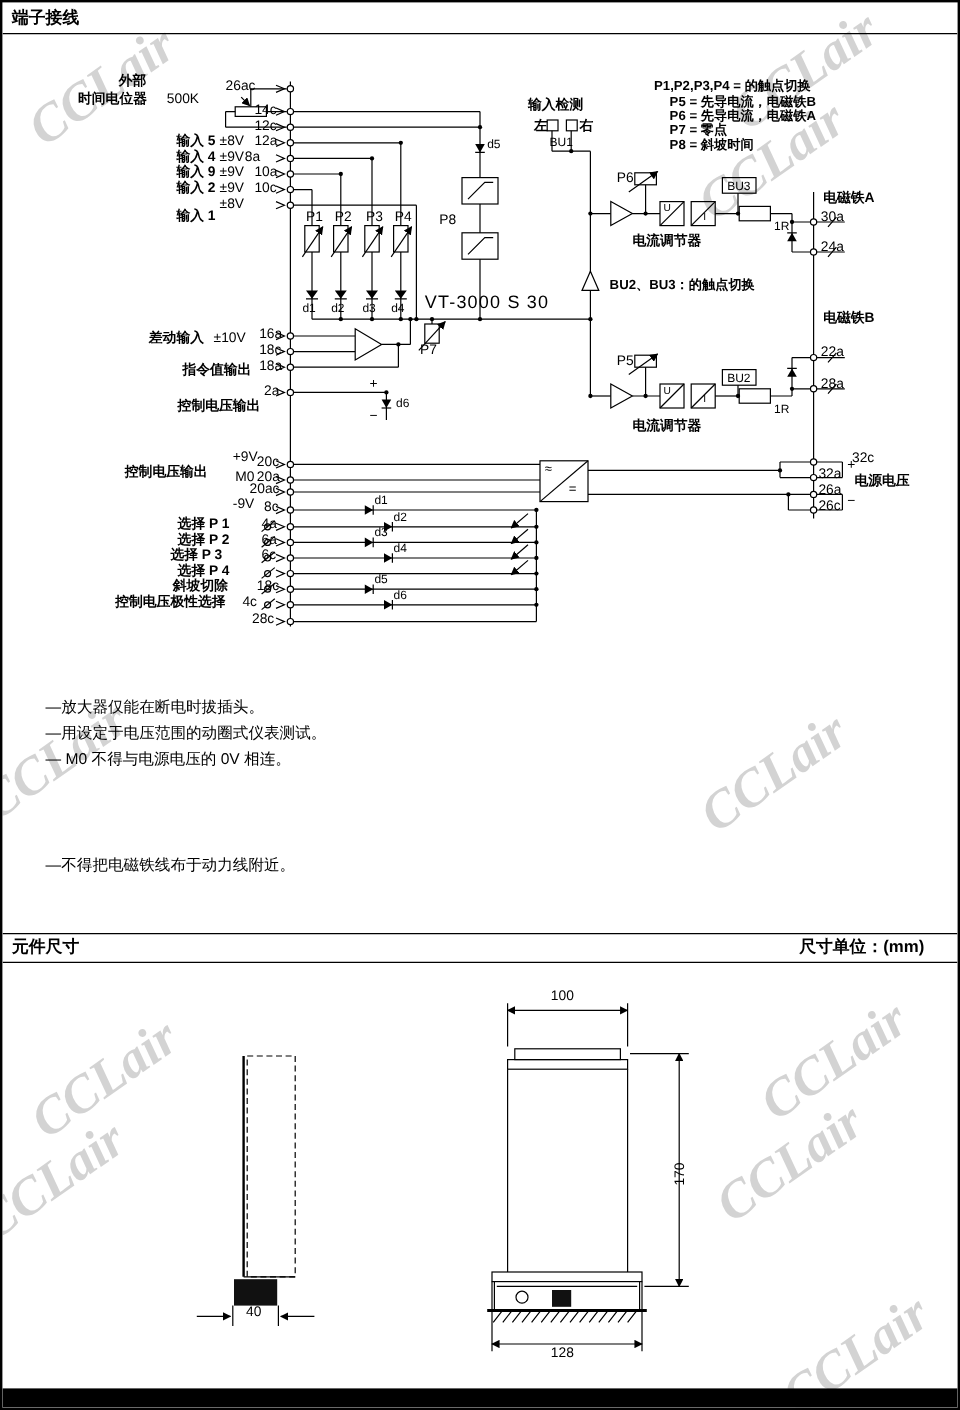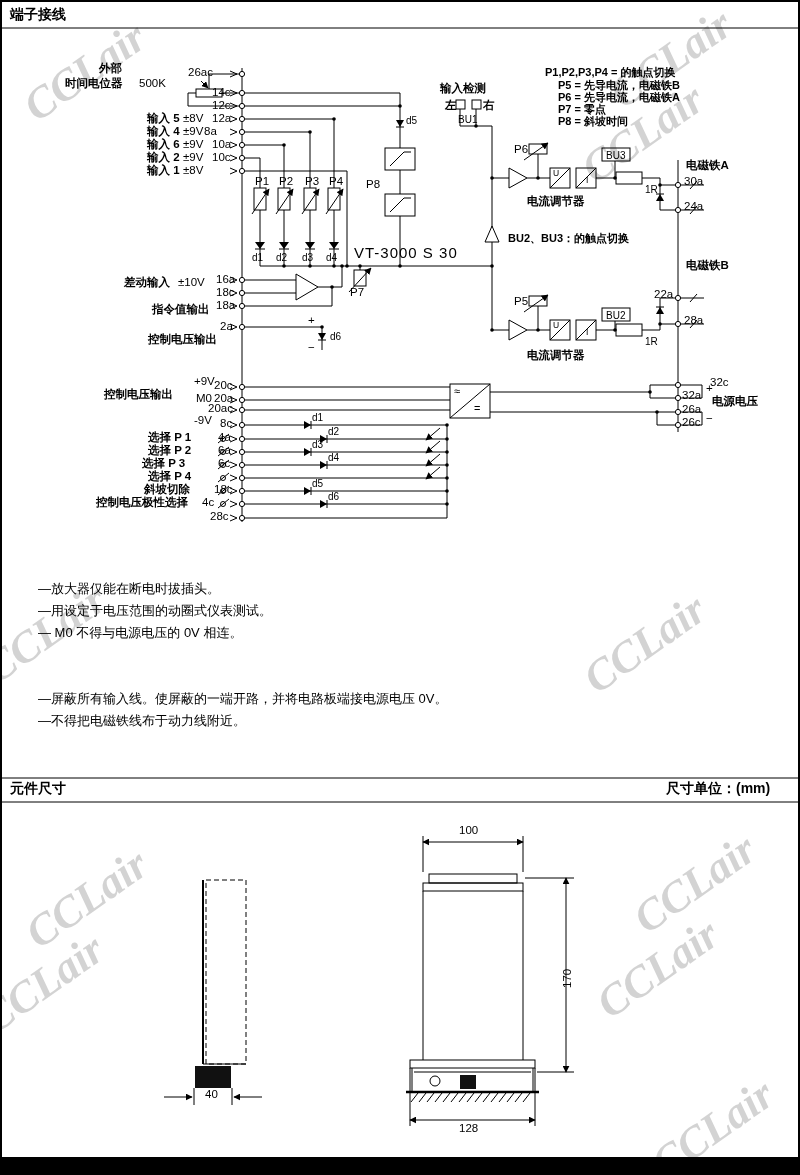--- a/index.html
+++ b/index.html
@@ -318,25 +318,25 @@
   <span class="lbl" style="left:210px;top:97px">12c</span>
   <span class="lbl" style="left:210px;top:110px">12a</span>
   <span class="lbl" style="left:202px;top:123px">8a</span>
   <span class="lbl" style="left:210px;top:136px">10a</span>
   <span class="lbl" style="left:210px;top:149px">10c</span>
 
   <span class="lbl b" style="left:145px;top:110px">输入 5</span>
   <span class="lbl" style="left:181px;top:110px">±8V</span>
   <span class="lbl b" style="left:145px;top:123px">输入 4</span>
   <span class="lbl" style="left:181px;top:123px">±9V</span>
-  <span class="lbl b" style="left:145px;top:136px">输入 6</span>
+  <span class="lbl b" style="left:145px;top:136px">输入 9</span>
   <span class="lbl" style="left:181px;top:136px">±9V</span>
   <span class="lbl b" style="left:145px;top:149px">输入 2</span>
   <span class="lbl" style="left:181px;top:149px">±9V</span>
-  <span class="lbl b" style="left:145px;top:162px">输入 1</span>
+  <span class="lbl b" style="left:145px;top:172px">输入 1</span>
   <span class="lbl" style="left:181px;top:162px">±8V</span>
 
   <span class="lbl" style="left:253px;top:173px">P1</span>
   <span class="lbl" style="left:277px;top:173px">P2</span>
   <span class="lbl" style="left:303px;top:173px">P3</span>
   <span class="lbl" style="left:327px;top:173px">P4</span>
   <span class="lbl" style="left:364px;top:176px">P8</span>
   <span class="lbl" style="left:348px;top:284px">P7</span>
 
   <span class="lbl s10" style="left:250px;top:250px">d1</span>
@@ -364,21 +364,21 @@
   <span class="lbl s10" style="left:604px;top:148px">BU3</span>
   <span class="lbl s10" style="left:643px;top:182px">1R</span>
   <span class="lbl b" style="left:684px;top:157px">电磁铁A</span>
   <span class="lbl" style="left:682px;top:173px">30a</span>
   <span class="lbl" style="left:682px;top:198px">24a</span>
   <span class="lbl b" style="left:525px;top:193px">电流调节器</span>
 
   <span class="lbl b s11" style="left:506px;top:230px">BU2、BU3：的触点切换</span>
 
   <span class="lbl b" style="left:684px;top:257px">电磁铁B</span>
-  <span class="lbl" style="left:652px;top:286px">22a</span>
+  <span class="lbl" style="left:682px;top:286px">22a</span>
   <span class="lbl" style="left:682px;top:312px">28a</span>
   <span class="lbl" style="left:512px;top:293px">P5</span>
   <span class="lbl s9" style="left:551px;top:319px">U</span>
   <span class="lbl s9" style="left:584px;top:326px">I</span>
   <span class="lbl s10" style="left:604px;top:308px">BU2</span>
   <span class="lbl s10" style="left:643px;top:334px">1R</span>
   <span class="lbl b" style="left:525px;top:347px">电流调节器</span>
 
   <span class="lbl b" style="left:122px;top:274px">差动输入</span>
   <span class="lbl" style="left:176px;top:274px">±10V</span>
@@ -428,21 +428,20 @@
   <span class="lbl" style="left:680px;top:387px">32a</span>
   <span class="lbl" style="left:680px;top:401px">26a</span>
   <span class="lbl" style="left:680px;top:414px">26c</span>
   <span class="lbl" style="left:704px;top:380px">+</span>
   <span class="lbl" style="left:704px;top:410px">−</span>
   <span class="lbl b" style="left:710px;top:393px">电源电压</span>
 
   <span class="lbl s13" style="left:36px;top:580px">—放大器仅能在断电时拔插头。</span>
   <span class="lbl s13" style="left:36px;top:602px">—用设定于电压范围的动圈式仪表测试。</span>
   <span class="lbl s13" style="left:36px;top:624px">— M0 不得与电源电压的 0V 相连。</span>
-  <span class="lbl s13" style="left:36px;top:690px">—屏蔽所有输入线。使屏蔽的一端开路，并将电路板端接电源电压 0V。</span>
   <span class="lbl s13" style="left:36px;top:712px">—不得把电磁铁线布于动力线附近。</span>
 
   <span class="lbl" style="left:203px;top:1086px">40</span>
   <span class="lbl" style="left:457px;top:822px">100</span>
   <span class="lbl rot" style="left:559px;top:986px">170</span>
   <span class="lbl" style="left:457px;top:1120px">128</span>
 
   <div class="footer-bar"></div>
 </div>
 

